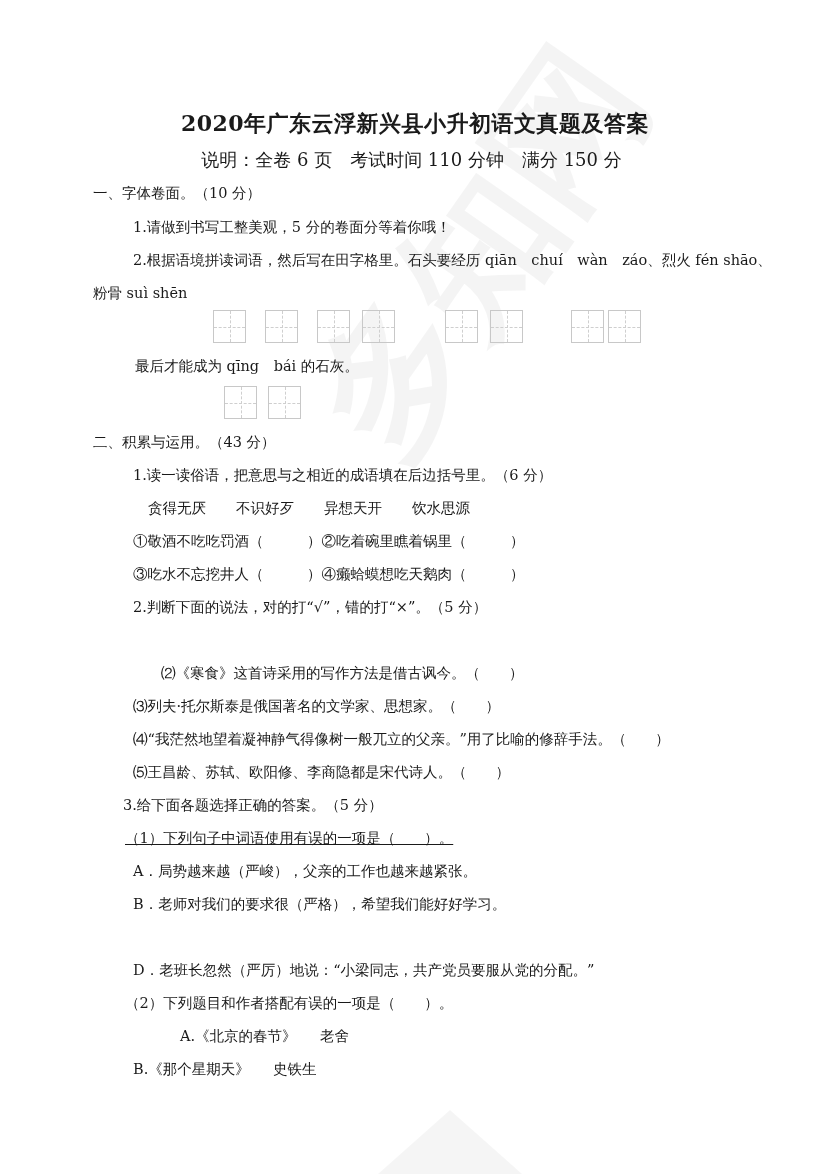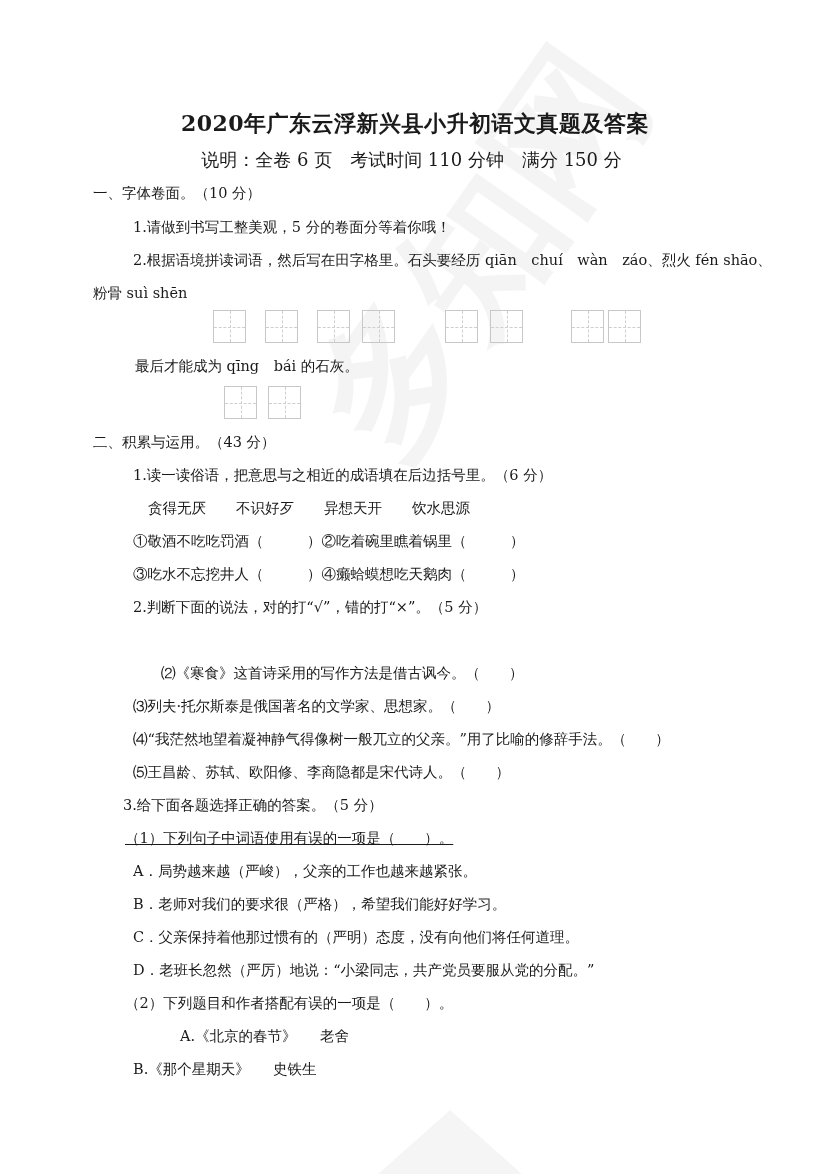--- a/index.html
+++ b/index.html
@@ -68,21 +68,20 @@
   <div class="line" style="left:133px; top:597px;">2.判断下面的说法，对的打“√”，错的打“×”。（5 分）</div>
   <div class="line" style="left:133px; top:663px;padding-left:28px;">⑵《寒食》这首诗采用的写作方法是借古讽今。（　　）</div>
   <div class="line" style="left:133px; top:729px;">⑷“我茫然地望着凝神静气得像树一般兀立的父亲。”用了比喻的修辞手法。（　　）</div>
   <div class="line" style="left:133px; top:696px;">⑶列夫·托尔斯泰是俄国著名的文学家、思想家。（　　）</div>
   <div class="line" style="left:133px; top:762px;">⑸王昌龄、苏轼、欧阳修、李商隐都是宋代诗人。（　　）</div>
 
   <div class="line" style="left:123px; top:795px;">3.给下面各题选择正确的答案。（5 分）</div>
   <div class="line" style="left:125px; top:828px;text-decoration:underline;">（1）下列句子中词语使用有误的一项是（　　）。</div>
   <div class="line" style="left:133px; top:861px;">A．局势越来越（严峻），父亲的工作也越来越紧张。</div>
   <div class="line" style="left:133px; top:894px;">B．老师对我们的要求很（严格），希望我们能好好学习。</div>
-  <div class="line" style="left:133px; top:927px;">C．父亲保持着他那过惯有的（严明）态度，没有向他们将任何道理。</div>
   <div class="line" style="left:133px; top:960px;">D．老班长忽然（严厉）地说：“小梁同志，共产党员要服从党的分配。”</div>
 
   <div class="line" style="left:125px; top:993px;">（2）下列题目和作者搭配有误的一项是（　　）。</div>
   <div class="line" style="left:140px; top:1026px;margin-left:40px;">
     <span class="sp" style="width:140px;">A.《北京的春节》</span><span class="sp">老舍</span>
   </div>
   <div class="line" style="left:133px; top:1059px;">
     <span class="sp" style="width:140px;">B.《那个星期天》</span><span class="sp">史铁生</span>
   </div>
 

